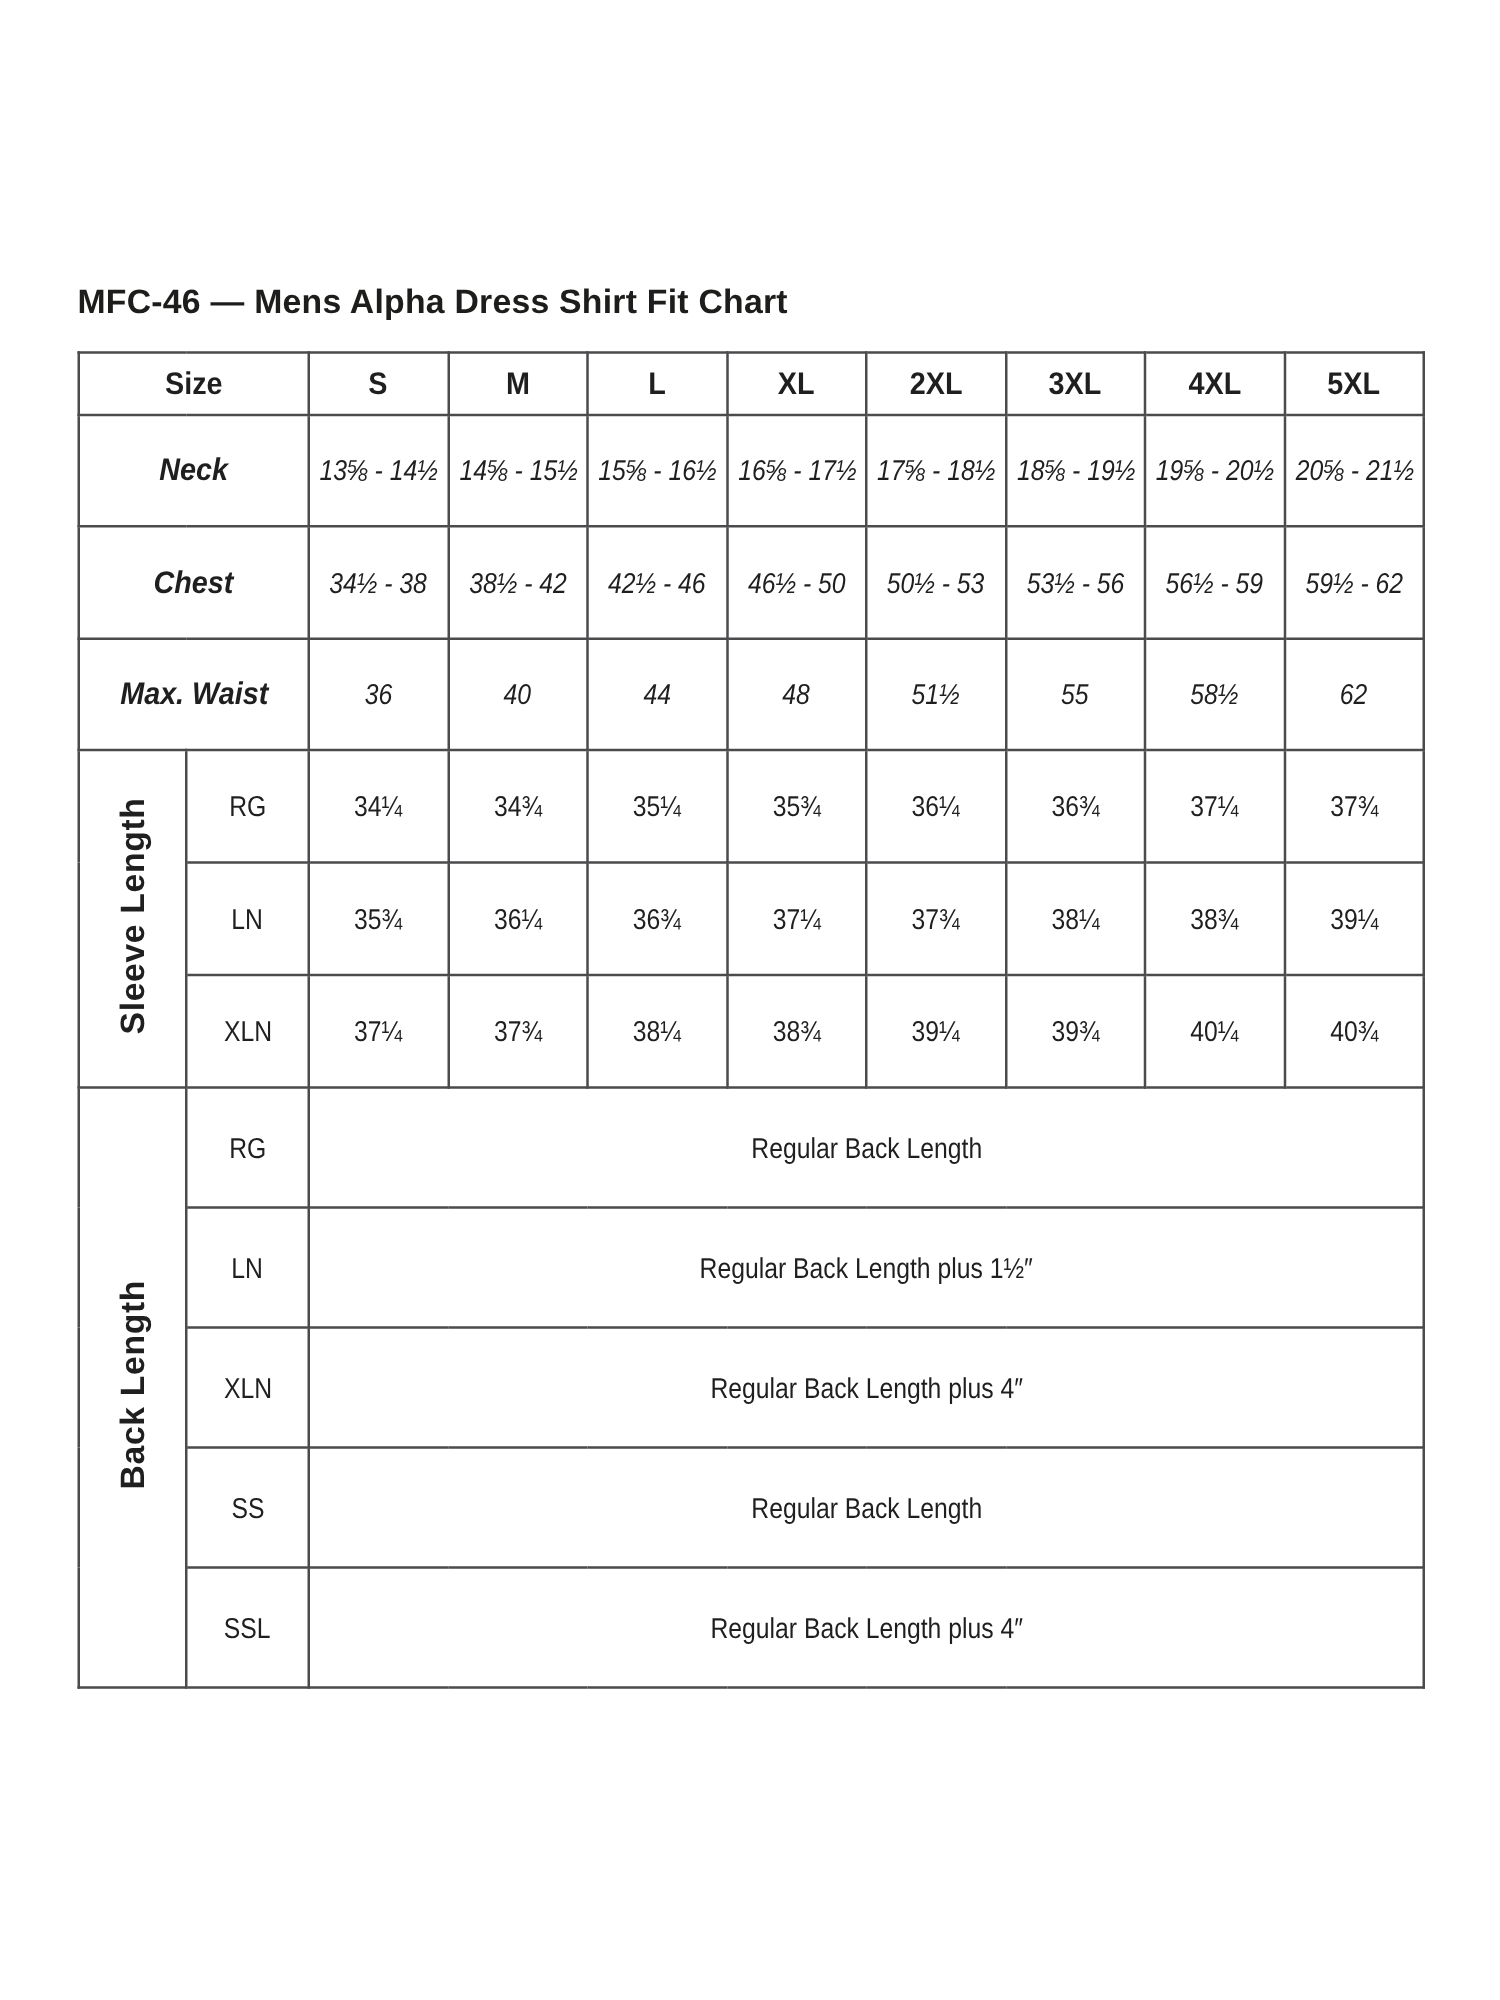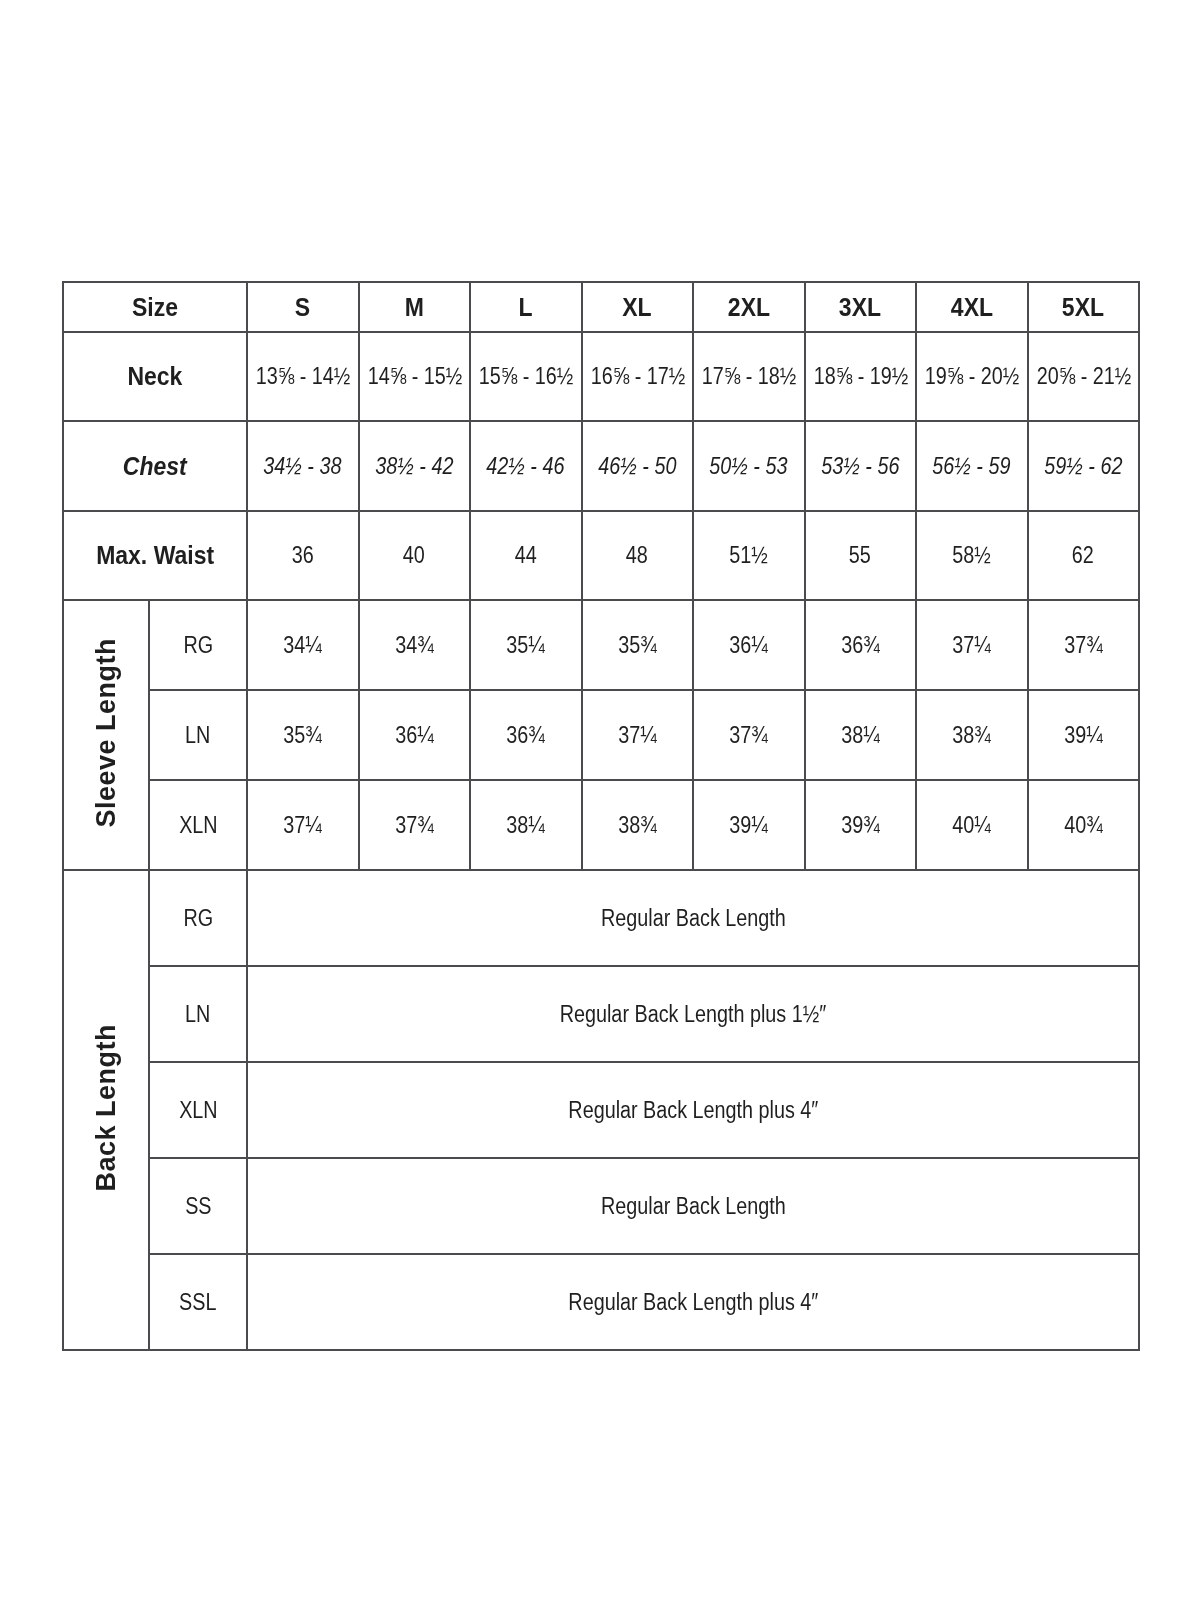--- a/index.html
+++ b/index.html
@@ -36,21 +36,21 @@
     border: 2px solid #4b4b4d;
     text-align: center;
     vertical-align: middle;
     padding: 0;
     background: #ffffff;
     overflow: hidden;
   }
   td.g { background: #e8e8e8; }
 
   tr.h-head  { height: 50px; }
-  tr.h-info  { height: 89px; }
+  tr.h-info  { height: 89px; font-style: italic; }
   tr.h-info2 { height: 90px; font-style: italic; }
   tr.h-slv   { height: 90px; }
   tr.h-back  { height: 96px; }
 
   
   .t {
     display: inline-block;
     transform: scaleX(0.86);
     transform-origin: 50% 50%;
     white-space: nowrap;
@@ -74,20 +74,21 @@
     font-size: 27px;
     letter-spacing: 0.5px;
     color: #1f1f1f;
   }
 </style>
 </head>
 <body>
 
 <div class="page">
 
+  <div class="chart-title">MFC-46 — Mens Alpha Dress Shirt Fit Chart</div>
 
   <table class="fit">
     <colgroup>
       <col style="width:86px">
       <col style="width:98px">
       <col>
         <col>
         <col>
         <col>
         <col>

